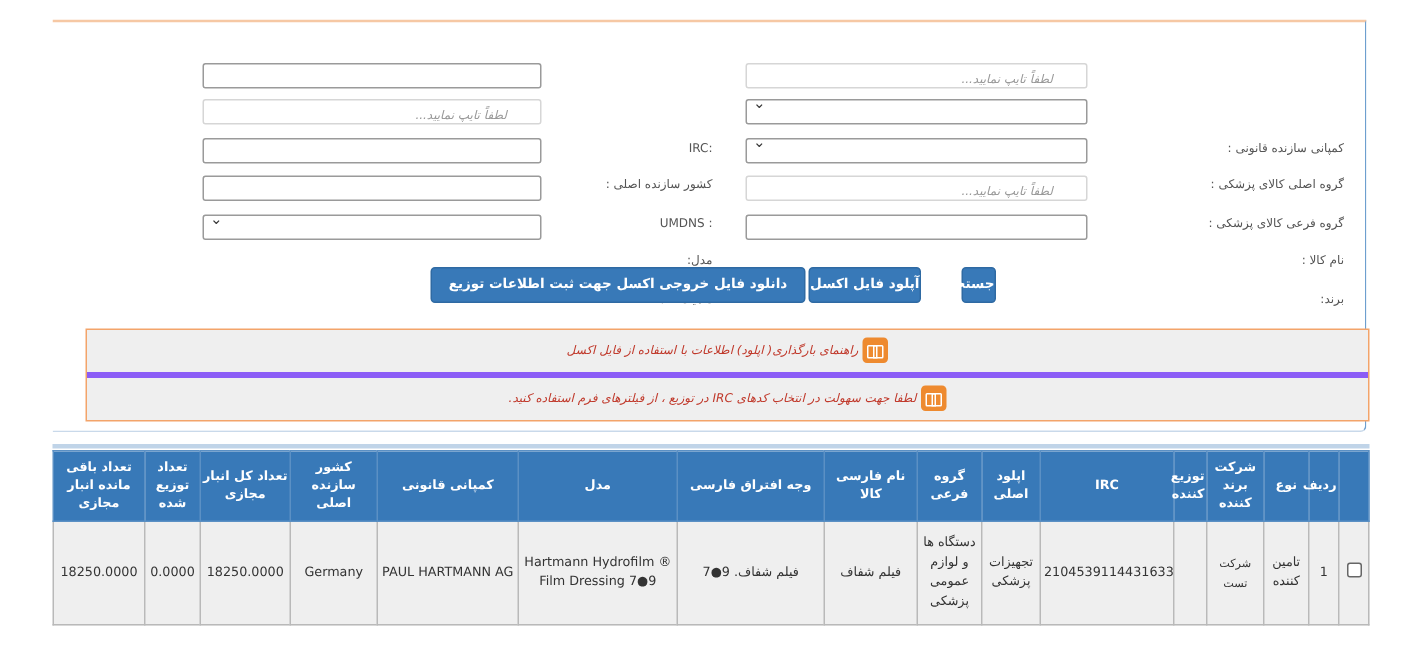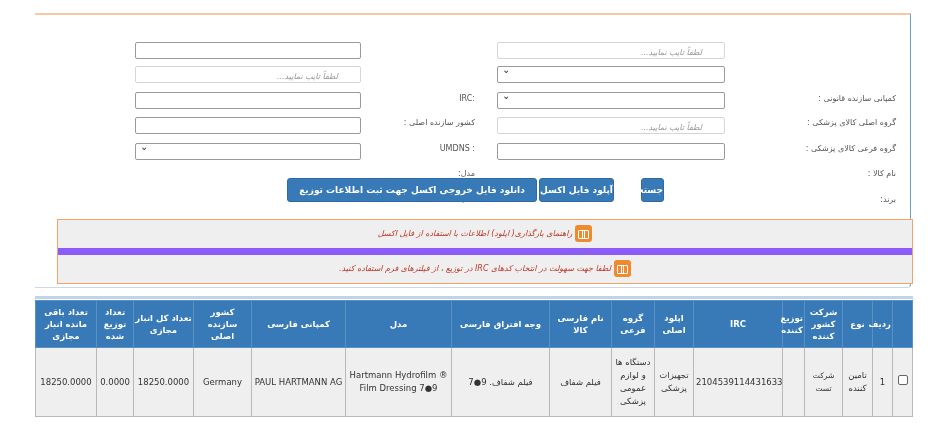--- a/index.html
+++ b/index.html
@@ -6,21 +6,21 @@
   body { width:942px; height:439px; position:relative; overflow:hidden; font-family:"DejaVu Sans", sans-serif; color:#333; }
   .panel { position:absolute; left:35px; top:13px; width:876px; height:275px; border-top:2px solid #f6c8a4; border-right:1px solid #6d9fcf; border-bottom:1px solid #c9d9ea; box-sizing:border-box; border-bottom-right-radius:4px; }
   .lbl { position:absolute; font-size:8px; color:#555; direction:rtl; text-align:right; line-height:18px; white-space:nowrap;margin-top:48px; }
   .inp { position:absolute; height:17px; box-sizing:border-box; border:1px solid #9a9a9a; border-radius:2px; background:#fff; font-size:8px; font-style:italic; color:#999; direction:rtl; text-align:right; padding:2px 22px 0 4px; line-height:15px; }
   .inp.light { border-color:#d6d6d6; }
   .sel::before { content:"\2304"; position:absolute; left:4px; top:-5px; font-size:10px; color:#333; font-style:normal; }
   .btns { position:absolute; top:163px; left:0; width:100%; }
   .btn { position:absolute; top:0; height:24px; background:#3879b8; color:#fff; border:1px solid #2f6aa3; border-radius:3px; box-sizing:border-box; font-size:9px; font-weight:bold; line-height:22px; text-align:center; direction:rtl; white-space:nowrap; }
   .notes { position:absolute; left:7px; top:204px; width:856px; border:1px solid #f3a46a; box-sizing:border-box;margin-left:15px; }
   .note { height:28px; background:#efefef; font-size:8px; font-style:italic; color:#c0392b; text-align:center; line-height:28px; direction:rtl; position:relative; }
-  .note + .note { border-top:7px solid #8b5cf6; }
+  .note + .note { border-top:4px solid #8b5cf6; }
   .book { display:inline-block; width:17px; height:17px; background:#ee8a2f; border-radius:3px; vertical-align:middle; margin-left:3px; position:relative; }
   .book::before, .book::after { content:""; position:absolute; top:5px; width:5px; height:7px; border:1px solid #fff; }
   .book::before { left:3px; border-radius:1px 0 0 1px; }
   .book::after { right:3px; border-radius:0 1px 1px 0; }
   .tablewrap { position:absolute; left:35px; top:300px; width:878px; }
   .topline { position:absolute; left:35px; top:296px; width:878px; height:3px; background:#c0d4e8; }
   table { border-collapse:collapse; width:878px; table-layout:fixed; direction:rtl; }
   th { background:#3879b8; color:#fff; font-size:8.5px; font-weight:bold; border:1px solid #5b90c4; padding:1px; height:44px; line-height:12px; text-align:center; }
   td { background:#efefef; font-size:8.5px; color:#333; border:1px solid #b9b9b9; border-top:none; padding:2px; height:64px; text-align:center; line-height:13px; }
   .chk { display:inline-block; width:8px; height:8px; border:1px solid #666; border-radius:2px; background:#fff; }
@@ -97,29 +97,29 @@
         <col style="width:58px">
         <col style="width:60px">
         <col style="width:37px">
         <col style="width:61px">
     </colgroup>
     <thead>
       <tr>
         <th></th>
         <th>ردیف</th>
         <th>نوع</th>
-        <th>شرکت کشور کننده</th>
+        <th>شرکت برند کننده</th>
         <th>توزیع کننده</th>
         <th>IRC</th>
         <th>اپلود اصلی</th>
         <th>گروه فرعی</th>
         <th>نام فارسی کالا</th>
         <th>وجه افتراق فارسی</th>
         <th>مدل</th>
-        <th>کمپانی فارسی</th>
+        <th>کمپانی قانونی</th>
         <th>کشور سازنده اصلی</th>
         <th>تعداد کل انبار مجازی</th>
         <th>تعداد توزیع شده</th>
         <th>تعداد باقی مانده انبار مجازی</th>
       </tr>
     </thead>
     <tbody>
       <tr>
         <td><span class="chk"></span></td>
         <td>1</td>

